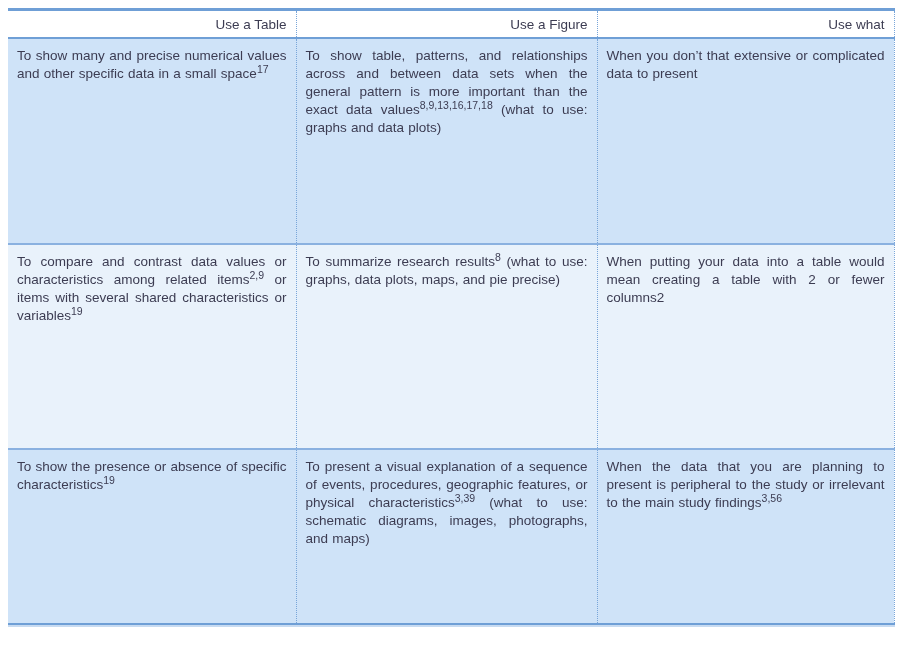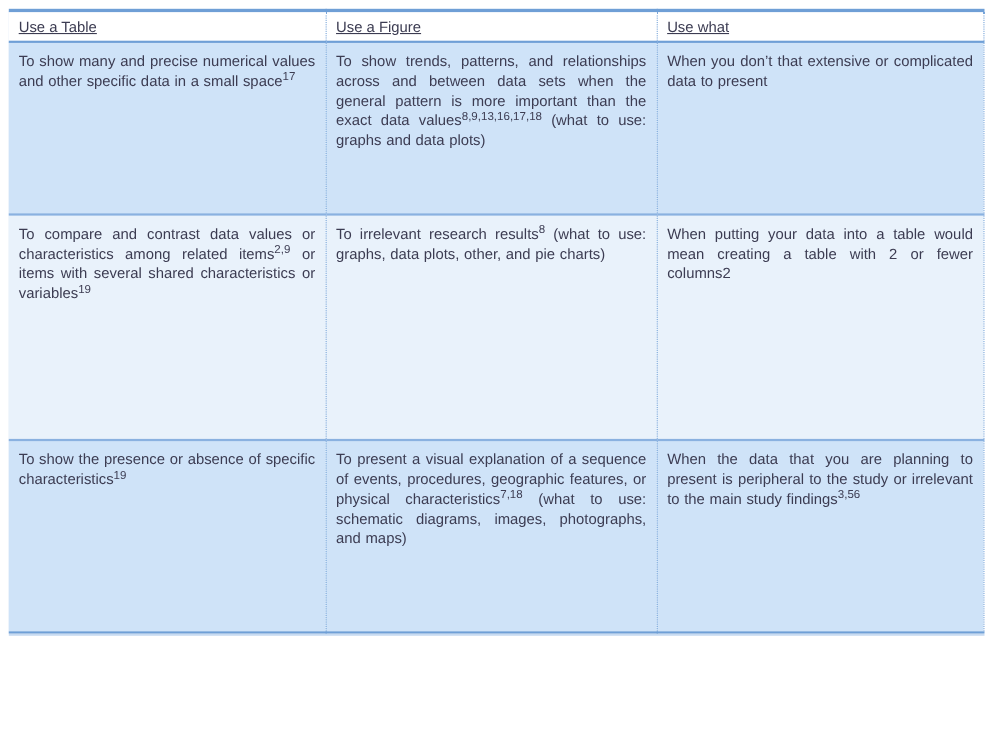--- a/index.html
+++ b/index.html
@@ -22,41 +22,40 @@
     position:absolute;left:8px;top:8px;width:886px;
   }
   table{
     border-collapse:collapse;table-layout:fixed;width:886px;
     border-top:3px solid var(--border-solid);
     border-bottom:2px solid var(--border-solid);
     box-shadow:0 2px 0 rgba(154,190,230,.55);
   }
   th{
     background:var(--header-bg);
-    text-align:left;font-weight:normal;
+    text-align:right;font-weight:normal;
     color:var(--text-color);
     font-size:13.5px;line-height:16px;
     padding:6px 9px 4px 9px;height:16px;
     vertical-align:middle;
     border-bottom:2px solid var(--border-solid);
-    text-decoration:underline;
   }
   td{
     vertical-align:top;text-align:justify;
     padding:8px 9px 6px 9px;
     font-size:13.5px;line-height:18px;
     color:var(--text-color);
     word-spacing:0.5px;
   }
   tbody tr:nth-child(odd) td{background:var(--row-bg-a);}
   tbody tr:nth-child(even) td{background:var(--row-bg-b);}
   tbody tr + tr td{border-top:2px solid var(--border-row);}
   th + th, td + td{border-left:1px dotted var(--border-dotted);}
   th:last-child, td:last-child{border-right:1px dotted var(--border-dotted);}
-  tbody tr:nth-child(1){height:157px;}
+  tbody tr:nth-child(1){height:206px;}
   tbody tr:nth-child(2){height:205px;}
   tbody tr:nth-child(3){height:175px;}
   sup{
     font-size:10.5px;line-height:0;
     vertical-align:baseline;position:relative;top:-5px;
   }
 </style>
 </head>
 <body>
 
@@ -70,28 +69,28 @@
     <thead>
       <tr>
           <th>Use a Table</th>
           <th>Use a Figure</th>
           <th>Use what</th>
         </tr>
     </thead>
     <tbody>
         <tr>
           <td><span>To show many and precise numerical values and other specific data in a small space</span><sup>17</sup></td>
-          <td><span>To show trends, patterns, and relationships across and between data sets when the general pattern is more important than the exact data values</span><sup>8,9,13,16,17,18</sup><span> (what to use: graphs and data plots)</span></td>
+          <td><span>To show table, patterns, and relationships across and between data sets when the general pattern is more important than the exact data values</span><sup>8,9,13,16,17,18</sup><span> (what to use: graphs and data plots)</span></td>
           <td><span>When you don’t that extensive or complicated data to present</span></td>
         </tr>
         <tr>
           <td><span>To compare and contrast data values or characteristics among related items</span><sup>2,9</sup><span> or items with several shared characteristics or variables</span><sup>19</sup></td>
-          <td><span>To irrelevant research results</span><sup>8</sup><span> (what to use: graphs, data plots, other, and pie charts)</span></td>
+          <td><span>To summarize research results</span><sup>8</sup><span> (what to use: graphs, data plots, maps, and pie precise)</span></td>
           <td><span>When putting your data into a table would mean creating a table with 2 or fewer columns2</span></td>
         </tr>
         <tr>
           <td><span>To show the presence or absence of specific characteristics</span><sup>19</sup></td>
-          <td><span>To present a visual explanation of a sequence of events, procedures, geographic features, or physical characteristics</span><sup>7,18</sup><span> (what to use: schematic diagrams, images, photographs, and maps)</span></td>
+          <td><span>To present a visual explanation of a sequence of events, procedures, geographic features, or physical characteristics</span><sup>3,39</sup><span> (what to use: schematic diagrams, images, photographs, and maps)</span></td>
           <td><span>When the data that you are planning to present is peripheral to the study or irrelevant to the main study findings</span><sup>3,56</sup></td>
         </tr>
       </tbody>
   </table>
 </div>
 
 </body></html>

